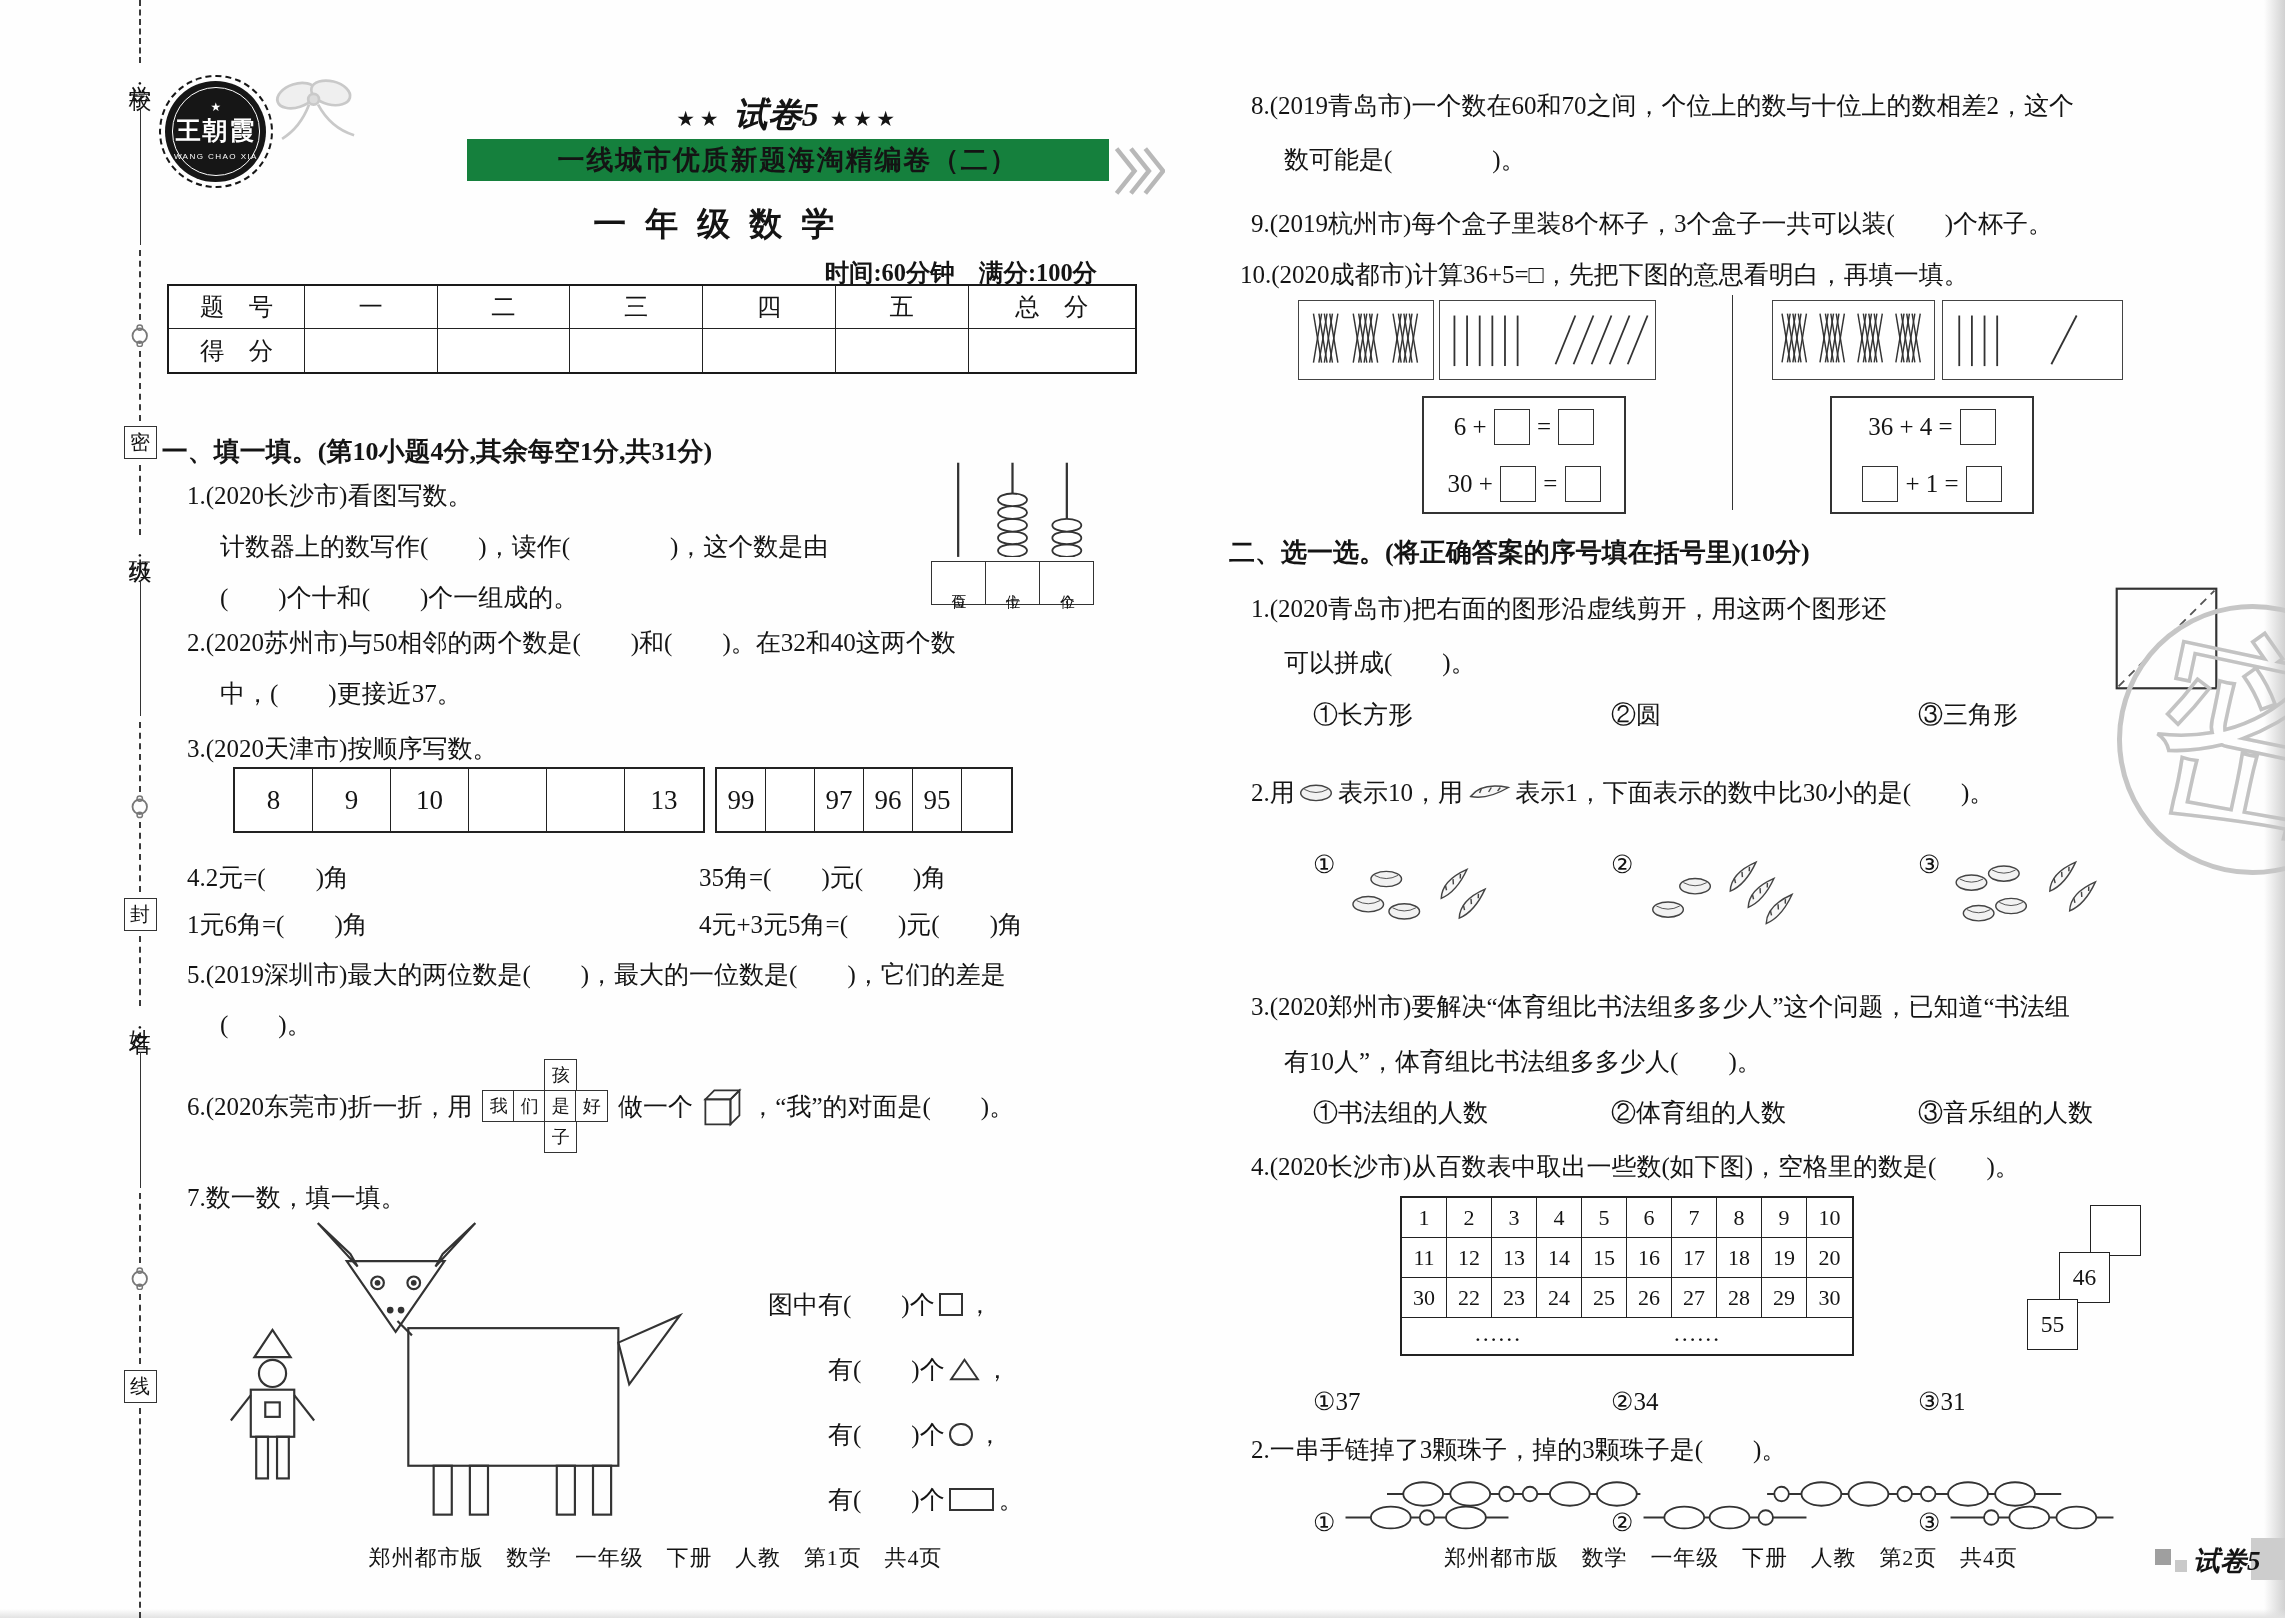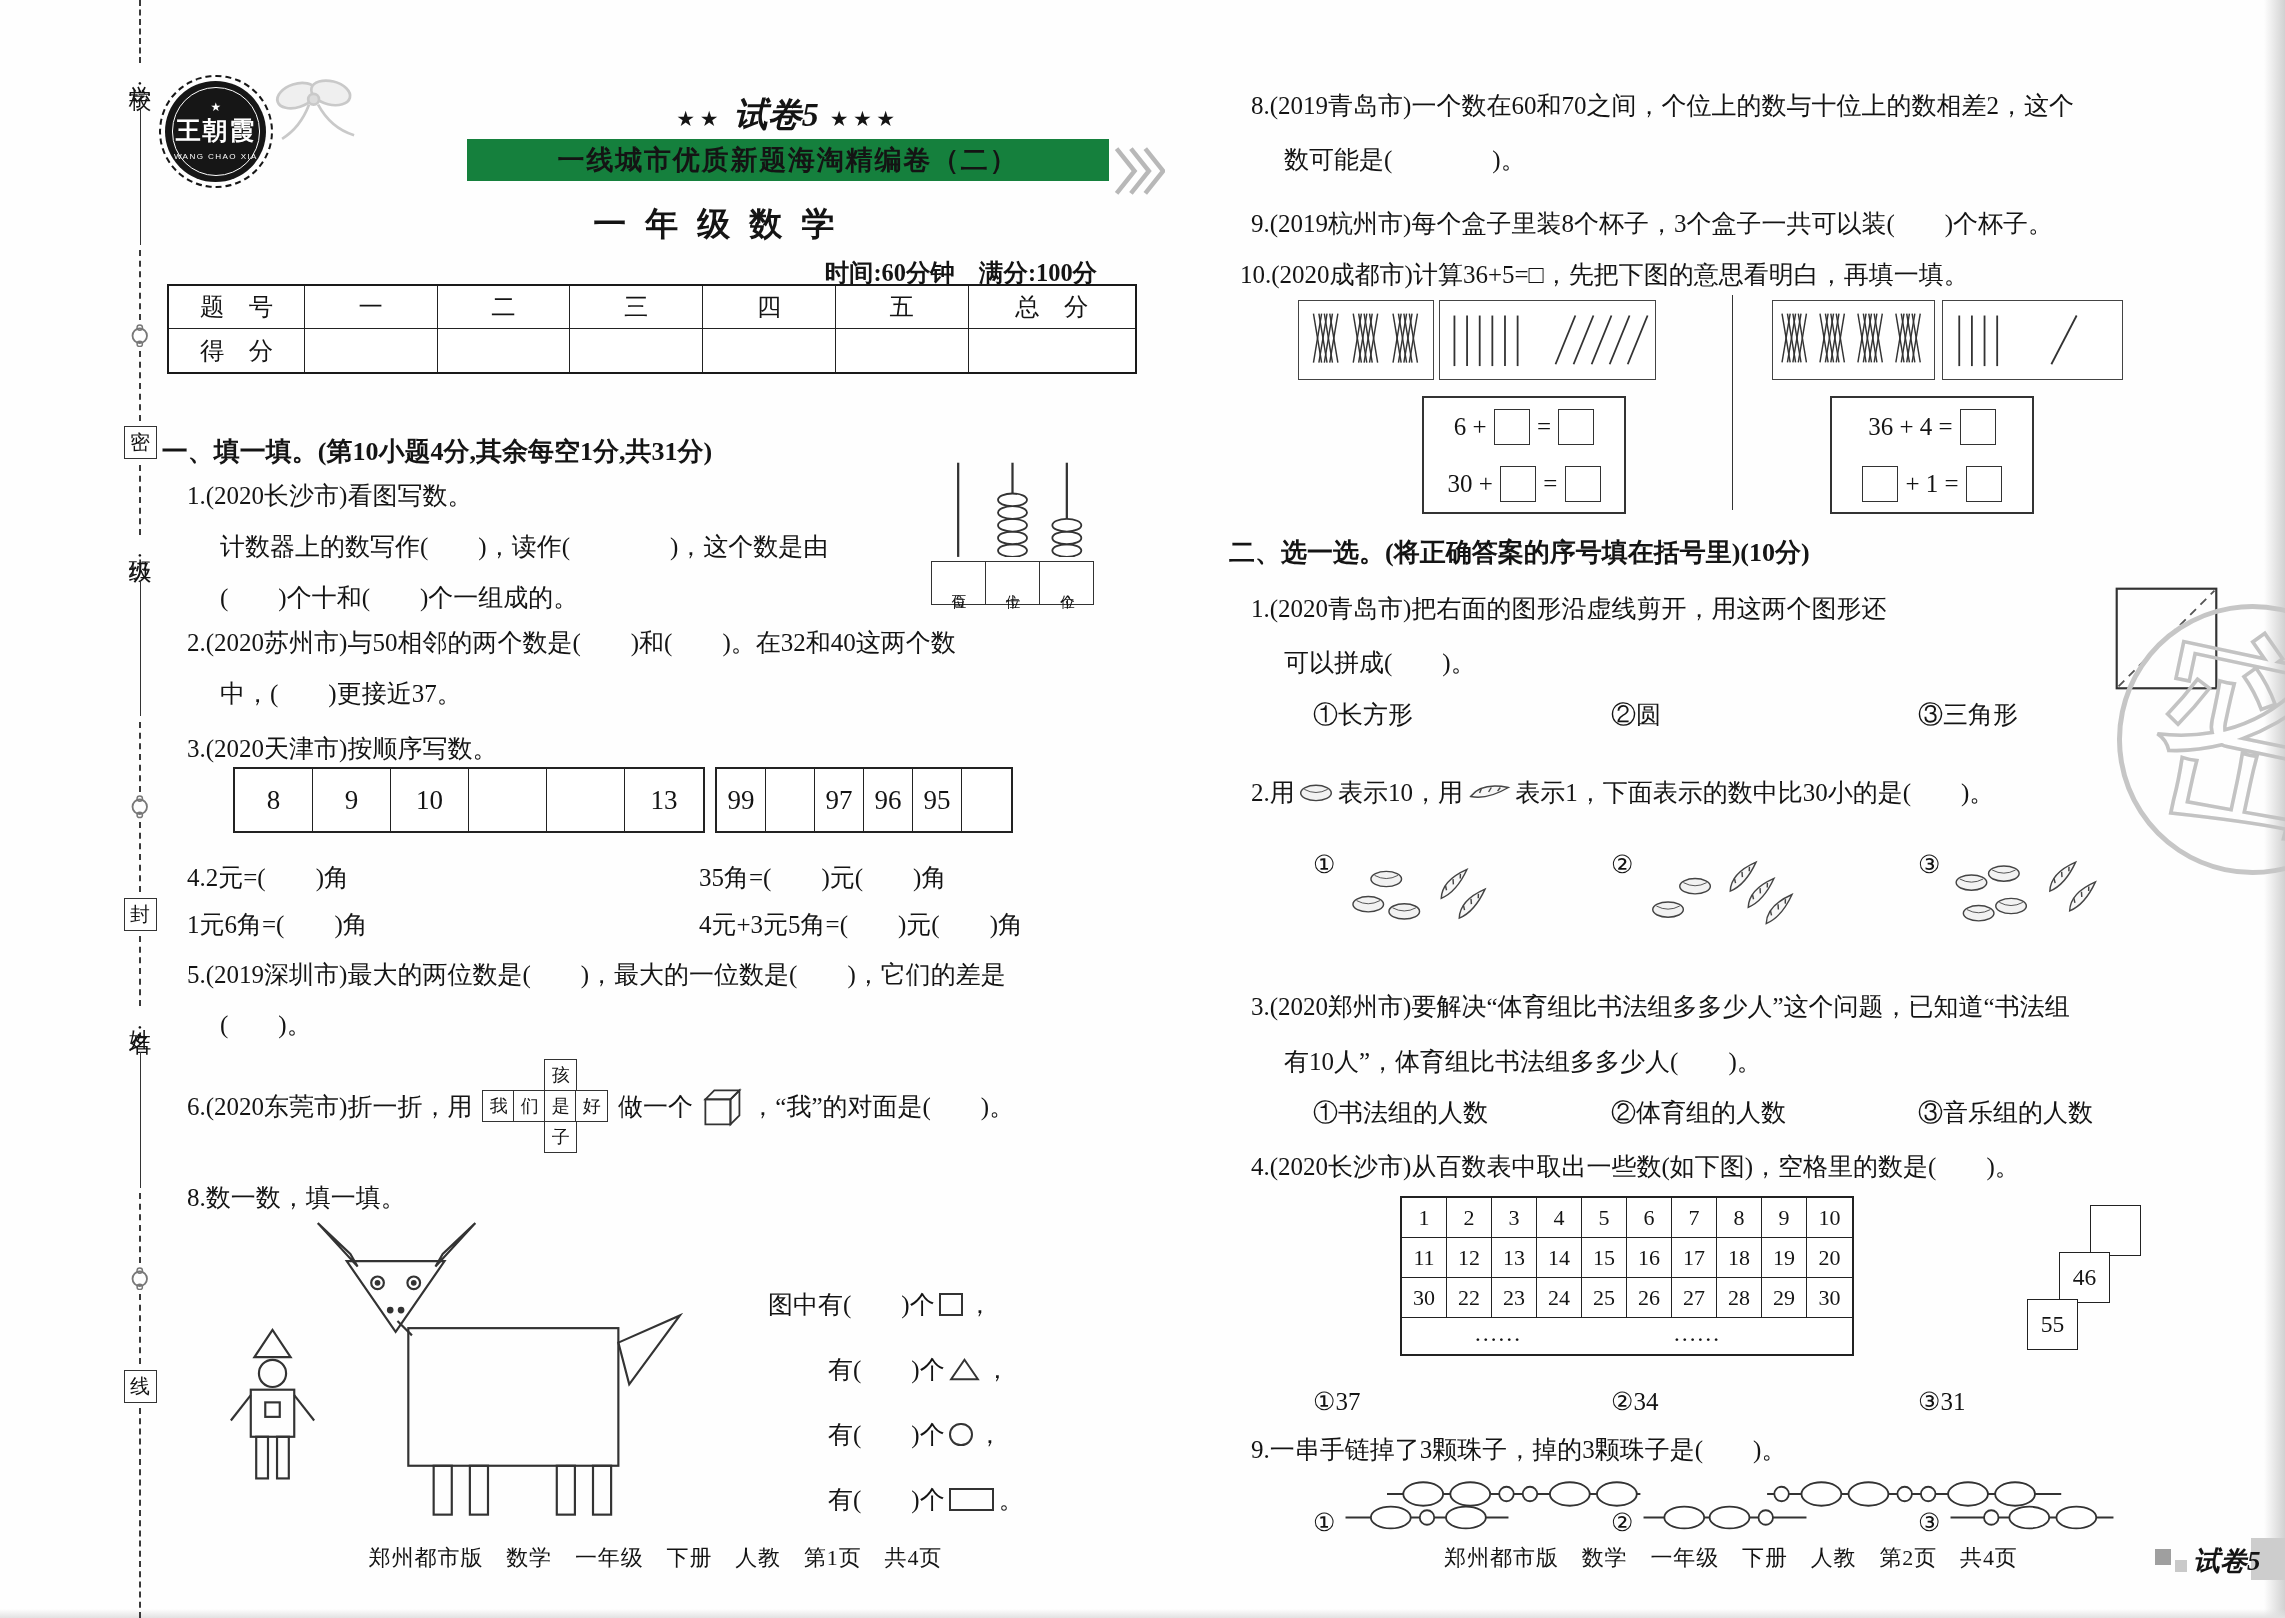--- a/index.html
+++ b/index.html
@@ -378,21 +378,21 @@
         <g stroke="#333" stroke-width="2" fill="none">
           <polygon points="6,16 34,16 34,44 6,44"></polygon>
           <polygon points="6,16 16,6 44,6 34,16"></polygon>
           <polygon points="34,16 44,6 44,34 34,44"></polygon>
         </g>
       </svg>
       <span>，“我”的对面是(　　)。</span>
     </div>
 
     <div class="q" style="left:27px; top:1118px;">
-      <div class="ln">8.数一数，填一填。</div>
+      <div class="ln">7.数一数，填一填。</div>
     </div>
 
     <svg style="position:absolute; left:60px; top:1160px;" width="507" height="317" viewBox="0 0 560 350">
       <g stroke="#333" stroke-width="2.4" fill="none">
         <polygon points="58,128 38,158 78,158"></polygon>
         <circle cx="58" cy="176" r="15"></circle>
         <rect x="34" y="194" width="48" height="52"></rect>
         <rect x="50" y="208" width="16" height="16"></rect>
         <line x1="34" y1="200" x2="12" y2="228"></line>
         <line x1="82" y1="200" x2="104" y2="228"></line>
@@ -653,21 +653,21 @@
       <div class="pz pz2">46</div>
       <div class="pz pz3">55</div>
     </div>
     <div class="optrow" style="top:1326px;">
       <span class="o1">①37</span>
       <span class="o2">②34</span>
       <span class="o3">③31</span>
     </div>
 
     <div class="q" style="left:22px; top:1373px;">
-      <div class="ln" style="height:45px;line-height:45px;">9.一串手链掉了3颗珠子，掉的3颗珠子是(　　)。</div>
+      <div class="ln" style="height:45px;line-height:45px;">2.一串手链掉了3颗珠子，掉的3颗珠子是(　　)。</div>
     </div>
     <svg style="position:absolute; left:158px; top:1420px;" width="724" height="40" viewBox="0 0 800 44">
       <g stroke="#333" stroke-width="2" fill="none">
         <line x1="0" y1="22" x2="280" y2="22"></line>
           <line x1="420" y1="22" x2="745" y2="22"></line>
       </g>
       <g stroke="#333" stroke-width="2" fill="#fff">
         <ellipse cx="40" cy="22" rx="22" ry="13"></ellipse>
           <ellipse cx="92" cy="22" rx="22" ry="13"></ellipse>
         <circle cx="132" cy="22" r="8"></circle>

